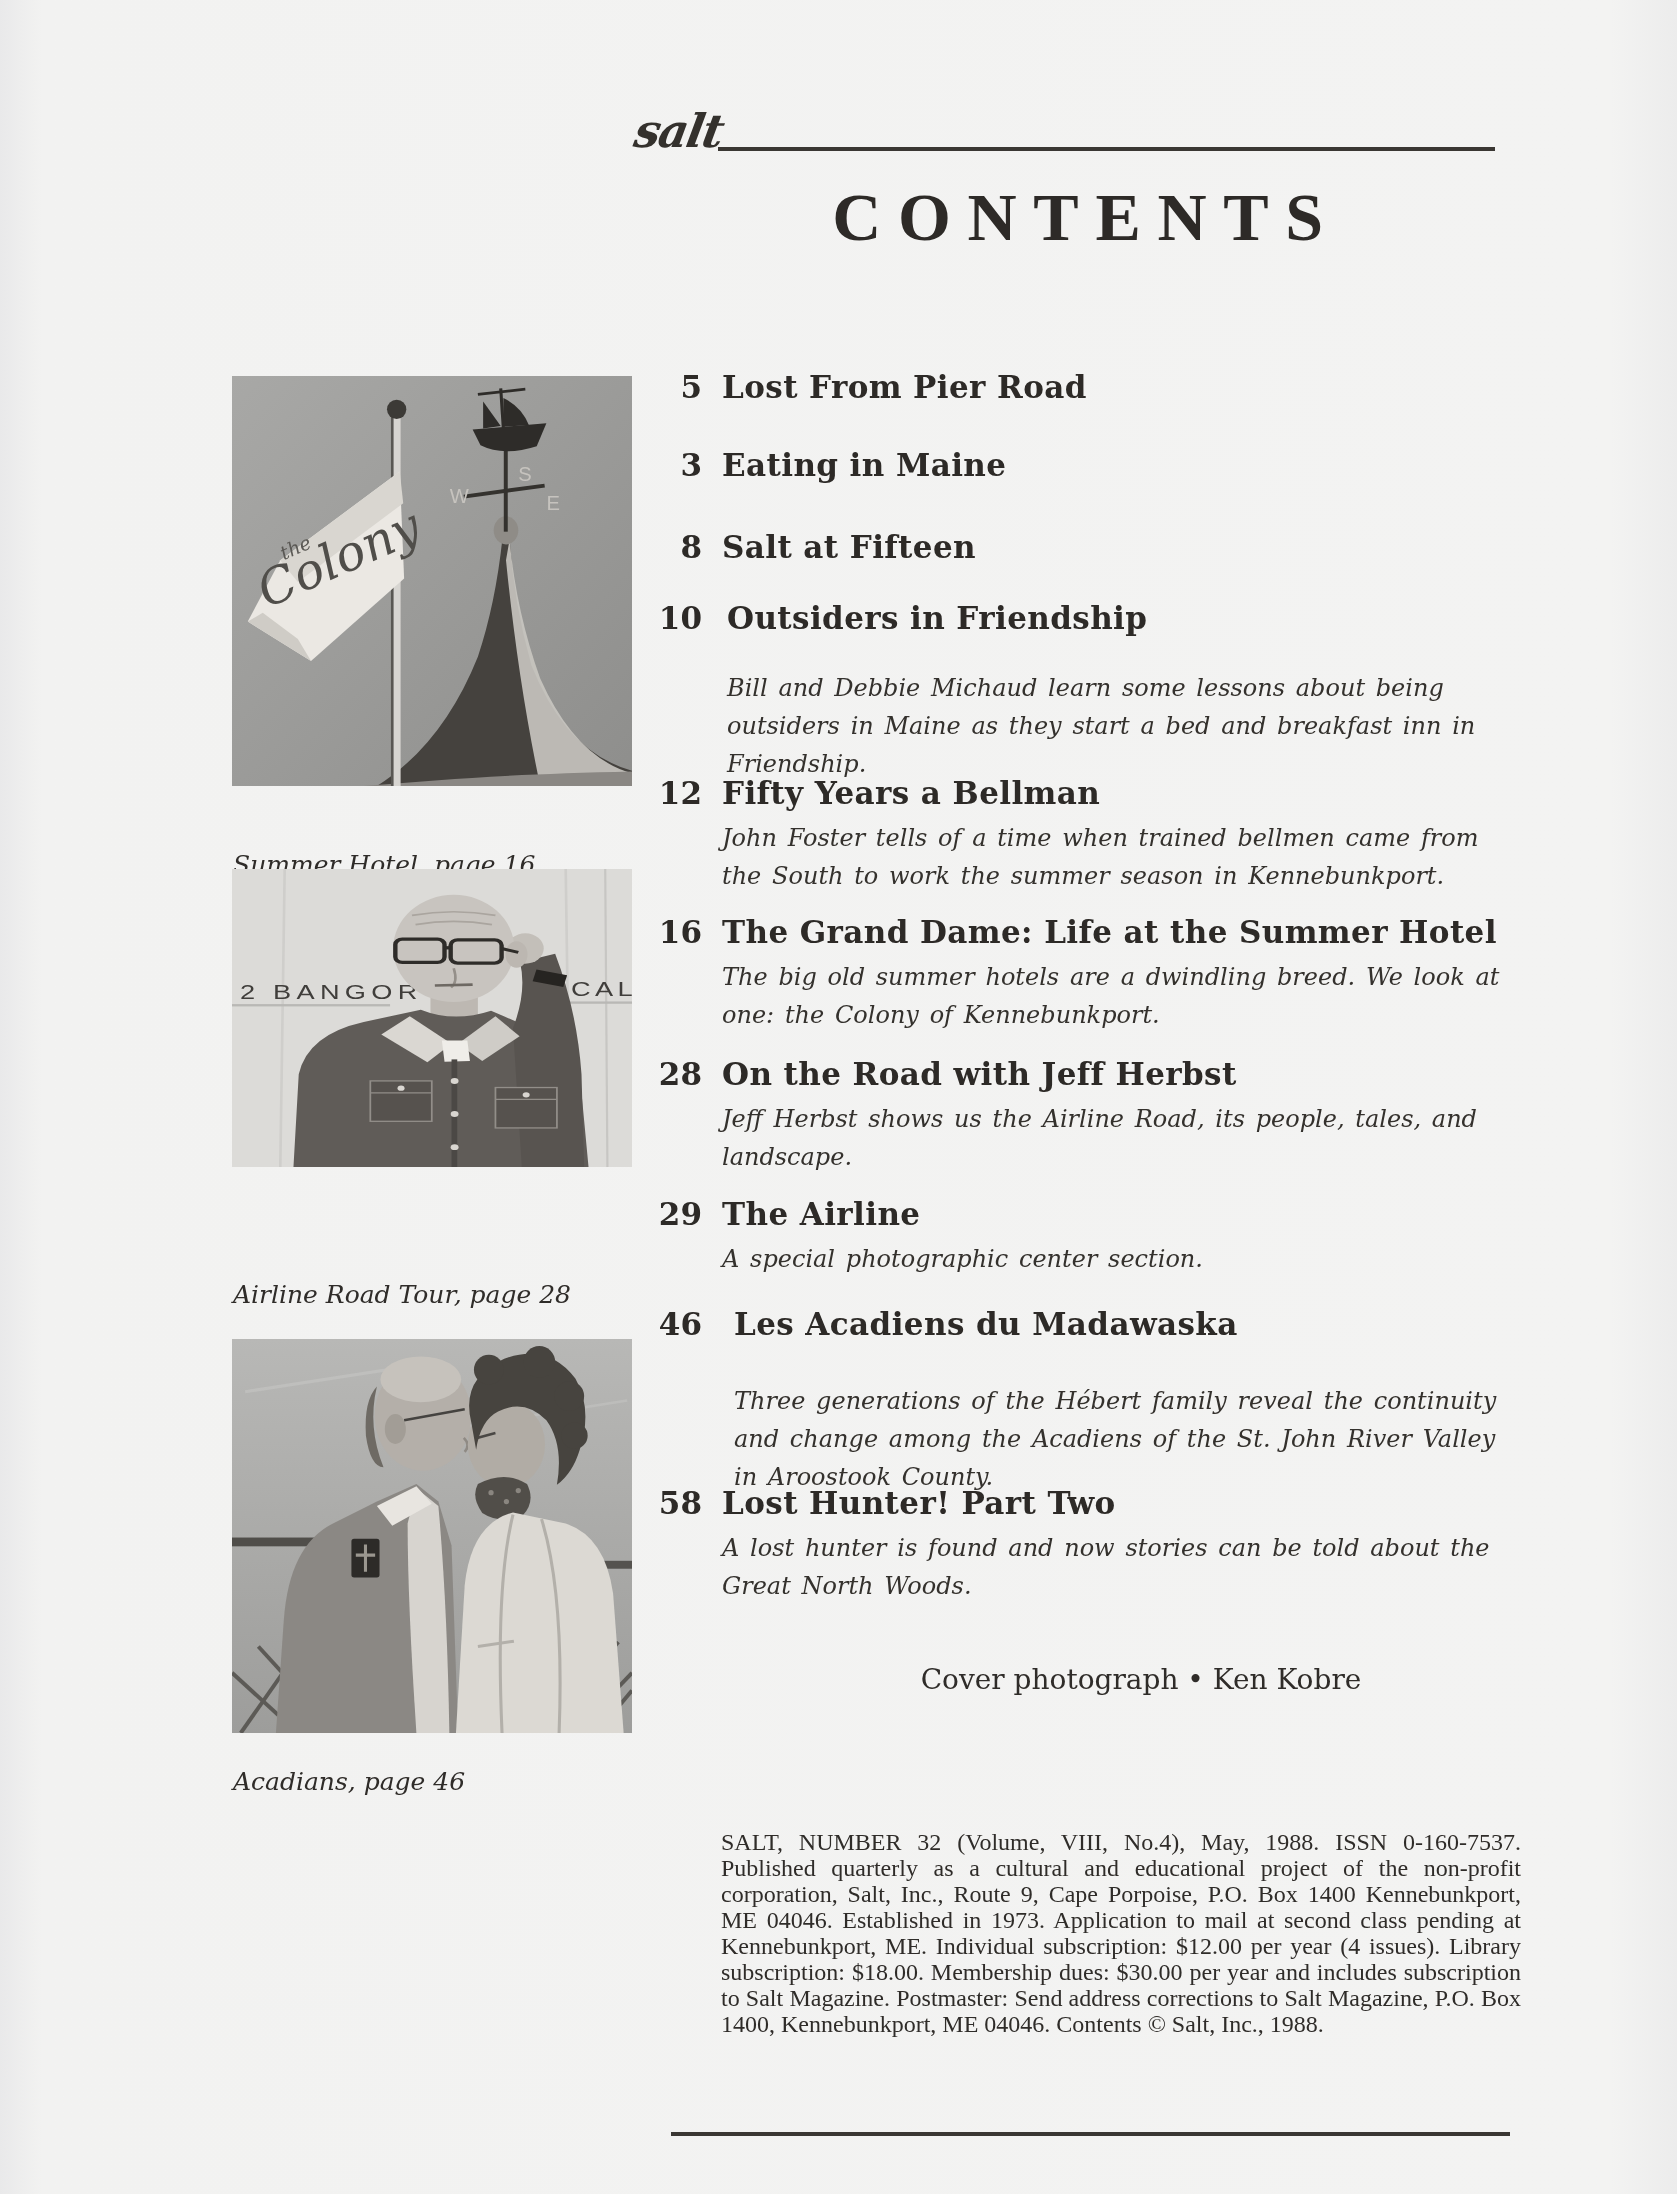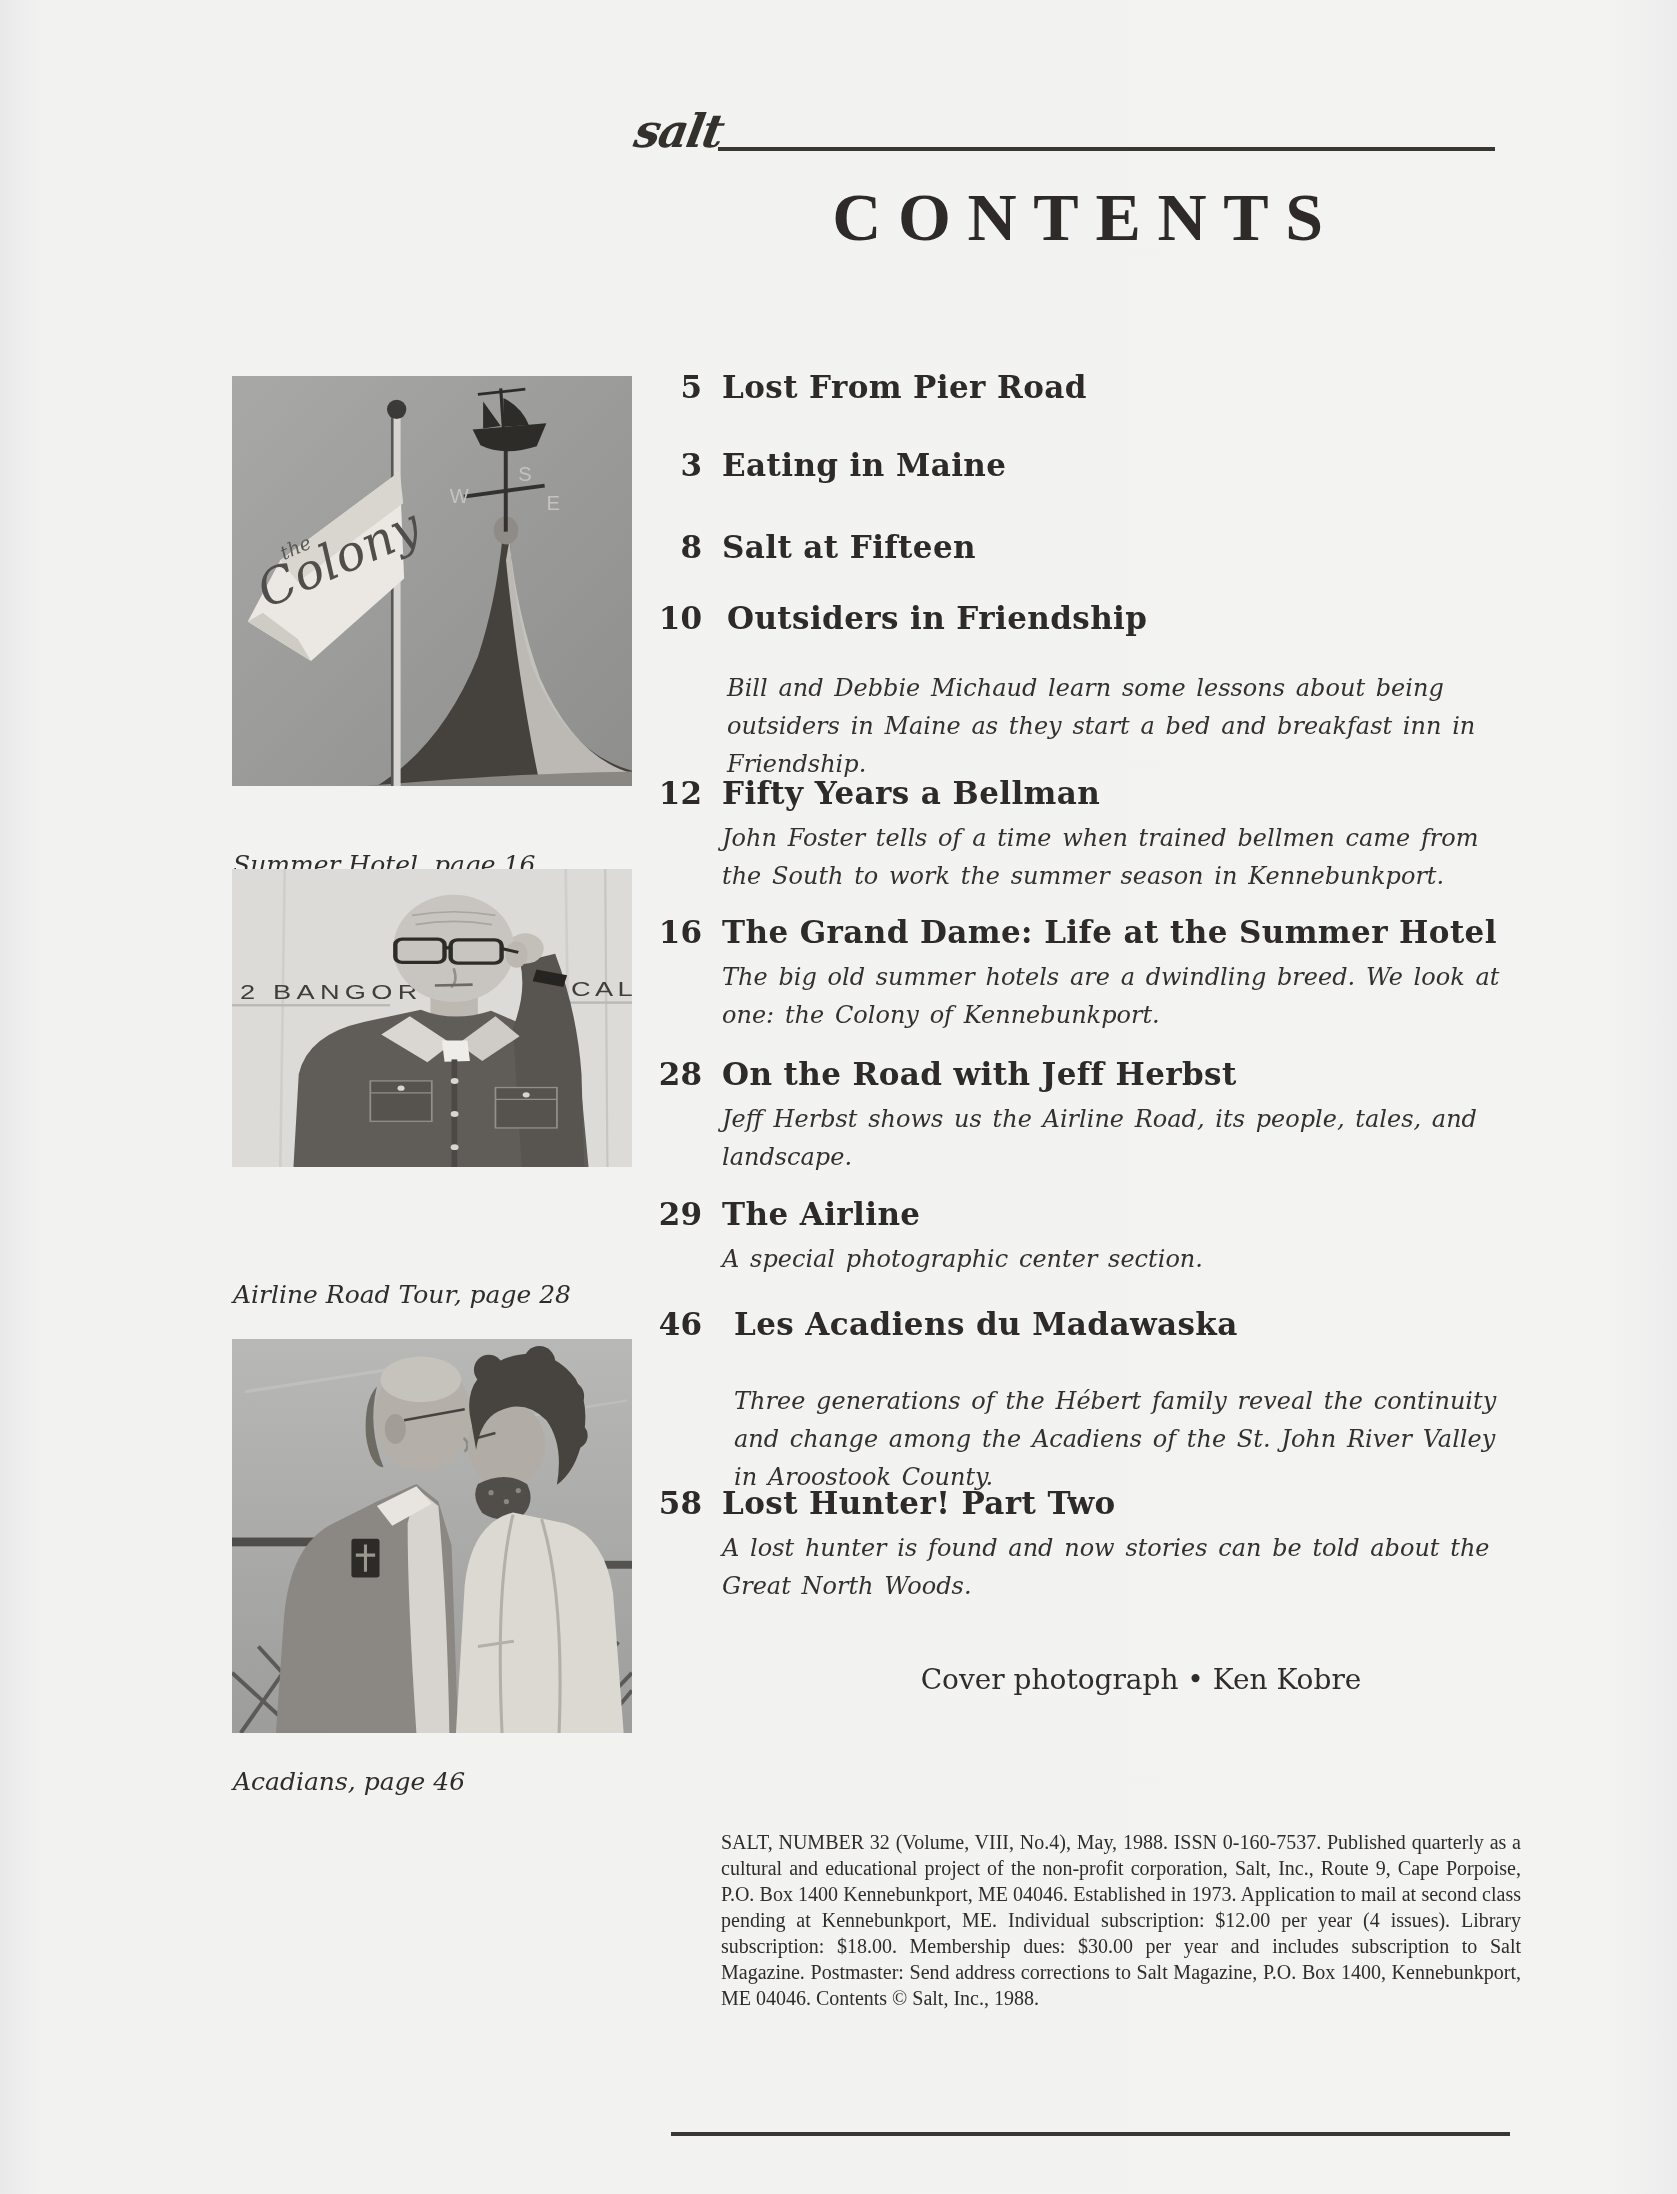--- a/index.html
+++ b/index.html
@@ -42,21 +42,21 @@
   }
   .e1{top:370px;} .e2{top:448px;} .e3{top:530px;} .e4{top:601px;gap:25px;}
   .e5{top:776px;} .e6{top:915px;} .e7{top:1057px;} .e8{top:1197px;}
   .e9{top:1307px;gap:32px;} .e10{top:1486px;}
   .cover-credit{
     position:absolute;left:746px;top:1663px;width:790px;text-align:center;
     font-size:28px;color:#2f2c29;
   }
   .pub-info{
     position:absolute;left:721px;top:1829px;width:800px;
-    font-family:"Liberation Serif",serif;font-size:20px;line-height:26px;
+    font-family:"Liberation Serif",serif;font-size:24px;line-height:26px;
     text-align:justify;color:#2f2c29;
   }
   .bottom-rule{position:absolute;left:671px;top:2132px;width:839px;height:3.5px;background:#3a3733;}
   text{font-family:"DejaVu Serif",serif;}
   .sign-text{font-family:"Liberation Sans",sans-serif;}
 </style>
 </head>
 <body>
 
 <div class="page">

